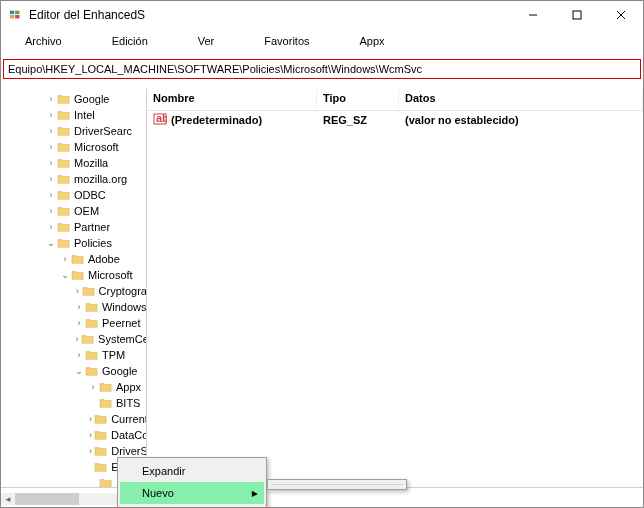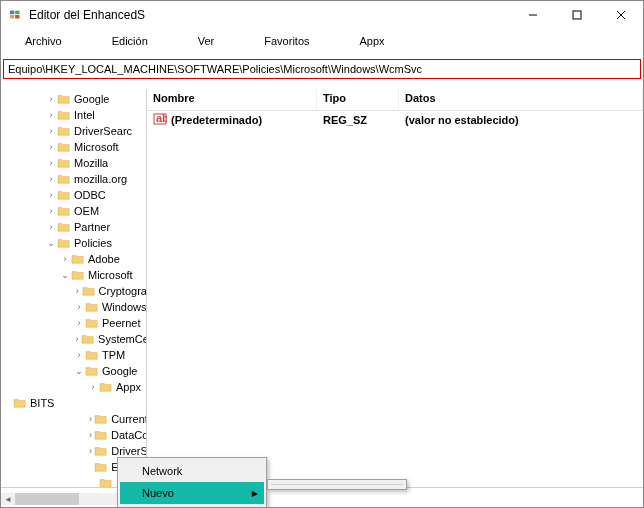--- a/index.html
+++ b/index.html
@@ -23,21 +23,21 @@
 .folder-icon { width: 14px; height: 12px; margin-right: 3px; display: inline-flex; align-items: center; }
 .folder-icon svg { width: 14px; height: 12px; }
 .label { overflow: hidden; text-overflow: clip; }
 .listview { flex: 1; position: relative; font-weight: bold; }
 .lv-head { display: flex; height: 22px; border-bottom: 1px solid #e5e5e5; }
 .lv-col { padding: 3px 6px; border-right: 1px solid #f0f0f0; }
 .lv-row { display: flex; height: 18px; align-items: center; }
 .lv-cell { padding: 0 6px; display: flex; align-items: center; gap: 4px; }
 .ctxmenu { position: absolute; background: #f0f0f0; border: 1px solid #a0a0a0; box-shadow: 2px 2px 4px rgba(0,0,0,.25); padding: 2px; z-index: 10; }
 .ctxmenu-item { height: 22px; display: flex; align-items: center; padding: 0 24px 0 22px; position: relative; }
-.ctxmenu-item.hl { background: #14b8a6; }
+.ctxmenu-item.hl { background: #86efac; }
 .ctxmenu-sep { height: 1px; background: #d0d0d0; margin: 2px 1px; }
 .ctxmenu-arrow { position: absolute; right: 6px; font-size: 8px; }
 .statusbar { position: absolute; bottom: 0; left: 0; right: 0; height: 20px; border-top: 1px solid #d0d0d0; }
 </style>
 </head>
 <body>
 
 <div class="titlebar">
   <span class="titlebar-icon">
     <svg viewBox="0 0 16 16">
@@ -245,21 +245,21 @@
         </div>
         <div class="tree-row" style="padding-left: 86px;">
           <span class="expander">›</span>
           <span class="folder-icon">
             <svg viewBox="0 0 16 14">
               <path d="M1 3 L1 12 L14 12 L14 4 L7 4 L6 3 Z" fill="#f6d078" stroke="#caa33a" stroke-width="0.5"></path>
             </svg>
           </span>
           <span class="label">Appx</span>
         </div>
-        <div class="tree-row" style="">
+        <div class="tree-row" style="padding-left: 86px;">
           <span class="expander"></span>
           <span class="folder-icon">
             <svg viewBox="0 0 16 14">
               <path d="M1 3 L1 12 L14 12 L14 4 L7 4 L6 3 Z" fill="#f6d078" stroke="#caa33a" stroke-width="0.5"></path>
             </svg>
           </span>
           <span class="label">BITS</span>
         </div>
         <div class="tree-row" style="padding-left: 86px;">
           <span class="expander">›</span>
@@ -341,21 +341,21 @@
       <div class="lv-cell" style="width:82px">REG_SZ</div>
       <div class="lv-cell" style="flex:1">(valor no establecido)</div>
     </div>
   </div>
 </div>
 
 <div class="statusbar"></div>
 
 <div class="ctxmenu" style="left:116px; top:456px; width:150px;">
   <div class="ctxmenu-item">
-      <span>Network</span>
+      <span>Expandir</span>
     </div>
   <div class="ctxmenu-item hl">
       <span>Nuevo</span>
       <span class="ctxmenu-arrow">▶</span>
     </div>
   <div class="ctxmenu-item"></div>
 
 </div>
 
 <div class="ctxmenu" style="left:266px; top:478px; width:140px;">

